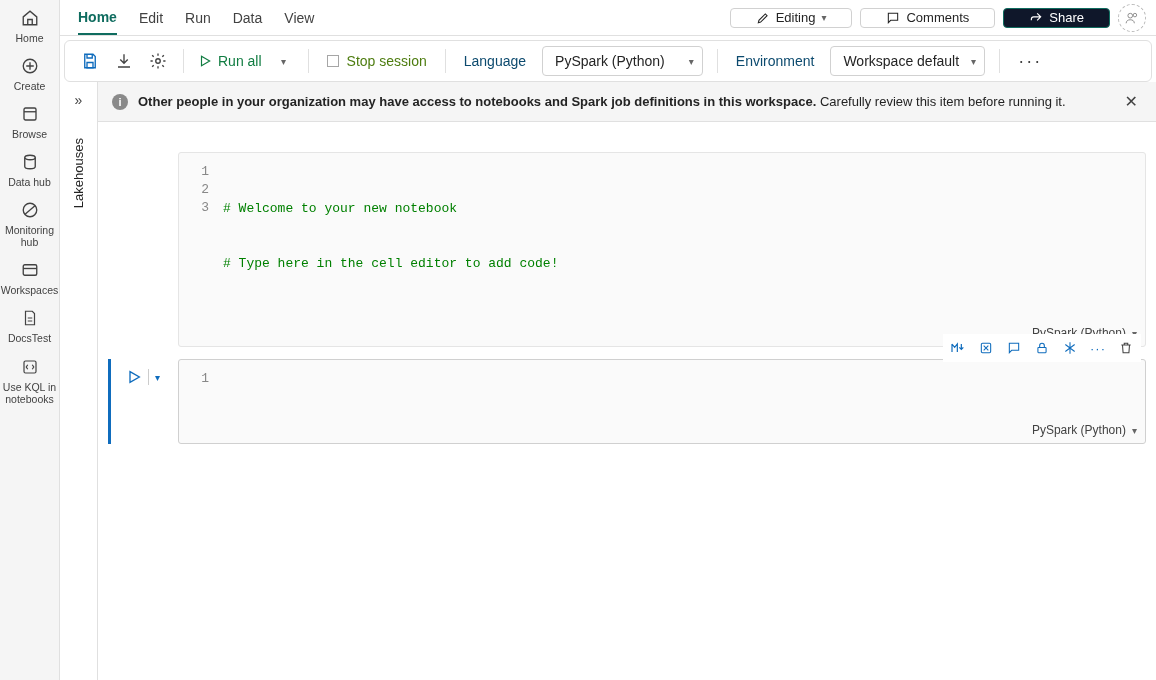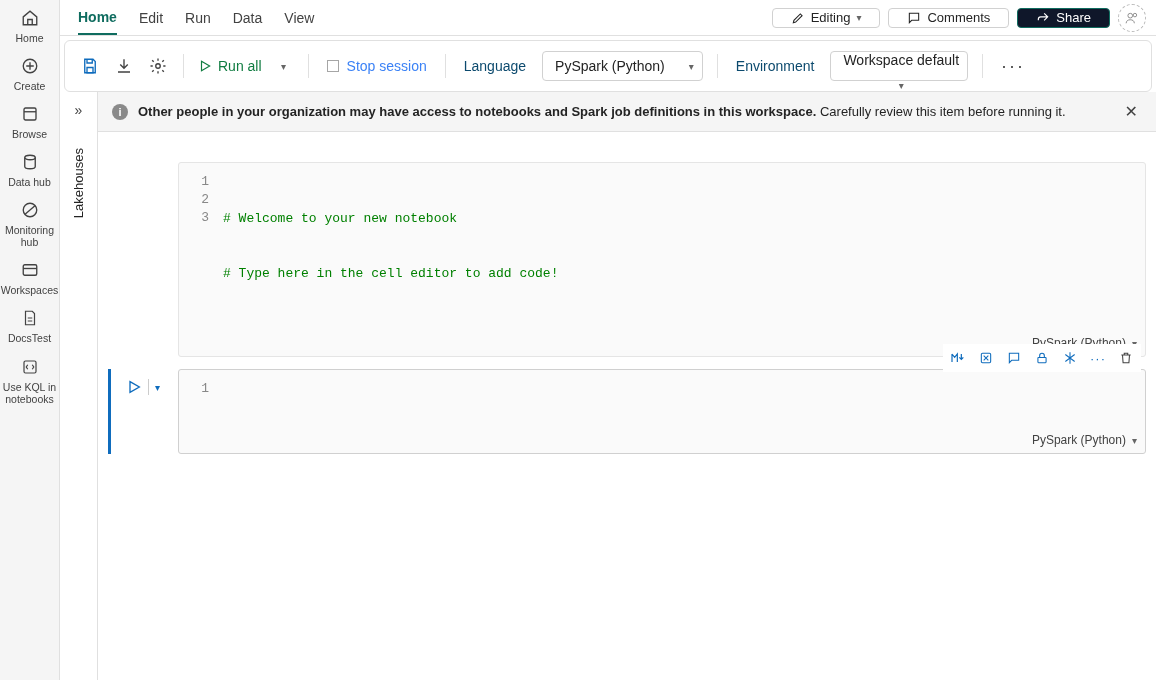--- a/index.html
+++ b/index.html
@@ -78,21 +78,21 @@
     color: #0f6c5f;
     font-weight: 600;
     border-bottom: 2px solid #0f6c5f;
   }
   .menubar .spacer { flex: 1; }
   .topbtn {
     display: inline-flex;
     align-items: center;
     gap: 6px;
     height: 20px;
-    padding: 0 18px;
+    padding: 0 25px;
     border: 1px solid #d1d1d1;
     border-radius: 4px;
     background: #fff;
     font-size: 13px;
     color: #242424;
     cursor: pointer;
     margin-left: 8px;
   }
   .topbtn.share {
     background: #0f172a;
@@ -104,21 +104,21 @@
     border: 1px dashed #bbb;
     border-radius: 50%;
     margin-left: 8px;
     display: flex;
     align-items: center;
     justify-content: center;
     color: #888;
   }
   
   .toolbar {
-    height: 52px;
+    height: 42px;
     display: flex;
     align-items: center;
     padding: 12px 10px;
     border-bottom: 1px solid #e0e0e0;
     gap: 4px;
     margin: 4px 4px 0 4px;
     border: 1px solid #e0e0e0;
     border-radius: 6px;
   }
   .tbtn {
@@ -140,40 +140,40 @@
     padding: 0 4px;
     font-size: 14px;
   }
   .run-all .play { color: #107c41; }
   .run-dd {
     display:inline-flex;align-items:center;justify-content:center;
     width:28px;height:30px;color:#666;cursor:pointer;
   }
   .stop-session {
     display: inline-flex; align-items: center; gap: 8px;
-    color: #3b82f6;
+    color: #4d7c0f;
     padding: 0 8px;
     font-size: 14px;
   }
   .stop-session .square {
     width: 12px; height: 12px; border: 1px solid #a6a6a6;
   }
   .tlabel { font-size: 14px; color: #0c4a6e; padding: 0 8px; }
   .dropdown {
     display: inline-flex; align-items: center;
     height: 30px;
     border: 1px solid #d1d1d1;
     border-radius: 4px;
     padding: 0 8px 0 12px;
     gap: 24px;
     font-size: 14px;
     cursor: pointer;
     margin: 0 4px;
   }
-  .dropdown.smallgap { gap: 12px; flex-direction: column; }
+  .dropdown.smallgap { gap: 12px; }
   .chev { color: #666; font-size: 10px; }
   .ellipsis { font-size: 18px; color: #424242; padding: 0 8px; cursor: pointer; letter-spacing: 2px; }
   
   .bodyarea {
     flex: 1;
     display: flex;
     min-height: 0;
   }
   .sidestrip {
     width: 38px;

